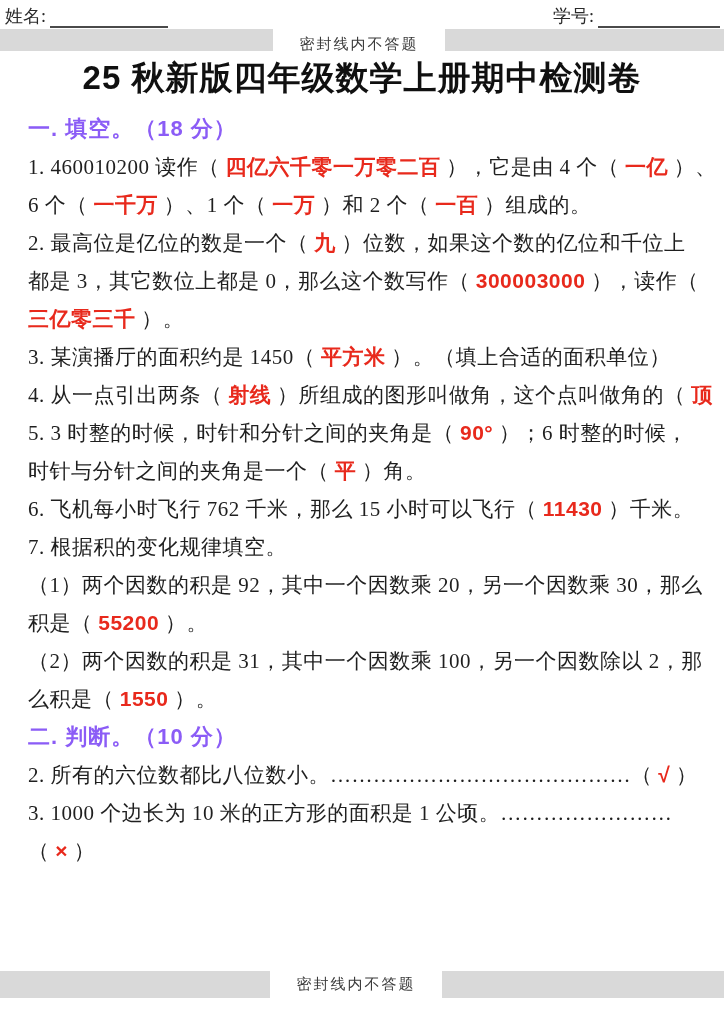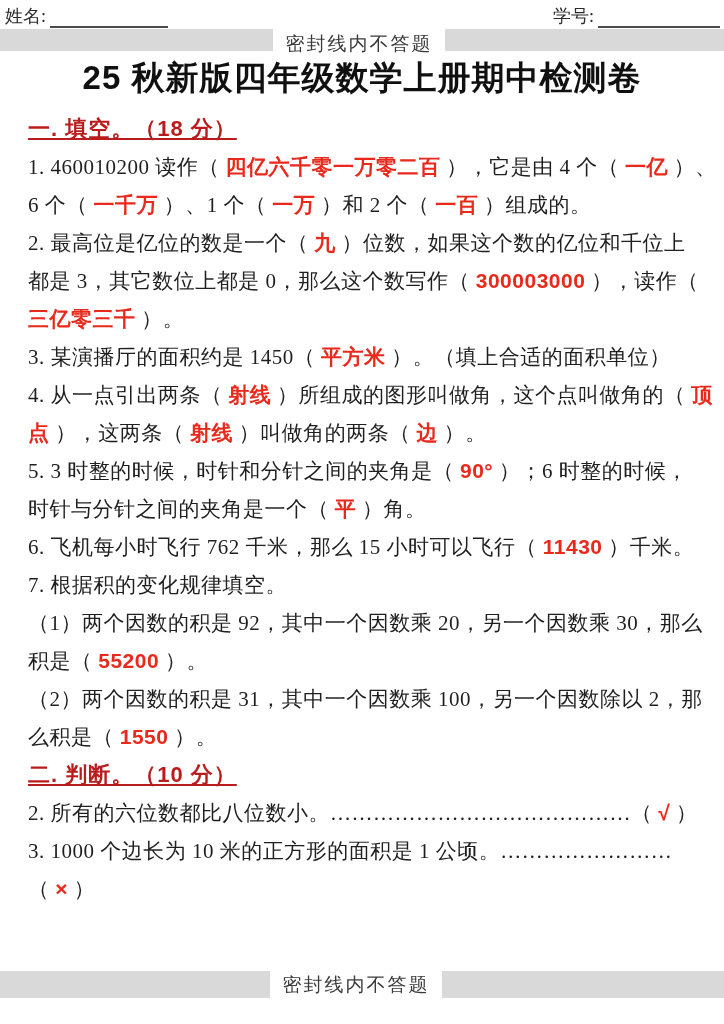--- a/index.html
+++ b/index.html
@@ -18,37 +18,37 @@
   .uline{display:inline-block;height:20px;border-bottom:2px solid #4a4a4a;vertical-align:bottom;margin-left:4px;}
   #f-name{left:5px}   #f-name  .uline{width:118px;}
   #f-class{left:285px} #f-class .uline{width:118px;}
   #f-id{left:553px}   #f-id   .uline{width:122px;}
   
   .sealbar{position:absolute;left:0;width:724px;background:#d9d9d9;}
   .sealbar.top{top:29px;height:22px;}
   .sealbar.bottom{top:971px;height:27px;}
   .sealbox{
     position:absolute;background:#ffffff;text-align:center;
-    font-size:19px;color:#3a3a3a;letter-spacing:2px;white-space:nowrap;
+    font-size:15px;color:#3a3a3a;letter-spacing:2px;white-space:nowrap;
   }
   .sealbar.top .sealbox{left:273px;width:172px;top:0;height:28px;line-height:30px;}
   .sealbar.bottom .sealbox{left:270px;width:172px;top:0;height:27px;line-height:27px;}
   
   .title{
     position:absolute;top:56px;left:0;width:724px;text-align:center;
     font-size:33px;font-weight:bold;color:#101010;
     font-family:"Liberation Sans","DejaVu Sans",sans-serif;
     letter-spacing:1px;white-space:nowrap;
   }
   
   .content{position:absolute;top:110px;left:28px;width:672px;font-size:21px;letter-spacing:0.5px;}
   .content p{margin:0;line-height:38px;white-space:nowrap;}
   .content p.heading{
     font-family:"Liberation Sans","DejaVu Sans",sans-serif;
-    font-weight:bold;font-size:22px;color:#b91c1c;letter-spacing:1px;text-decoration:underline;
+    font-weight:bold;font-size:22px;color:#8b5cf6;letter-spacing:1px;
   }
   .b{color:#1f1f1f;}
   .r{
     color:#e8291c;font-weight:bold;
     font-family:"Liberation Sans","DejaVu Sans",sans-serif;
     letter-spacing:0.5px;
   }
 </style>
 </head>
 <body>
@@ -79,21 +79,20 @@
     <p><span class="b">2. 最高位是亿位的数是一个（ </span><span class="r">九</span><span class="b"> ）位数，如果这个数的亿位和千位上</span></p>
 
     <p><span class="b">都是 3，其它数位上都是 0，那么这个数写作（ </span><span class="r">300003000</span><span class="b"> ），读作（</span></p>
 
     <p><span class="b"></span><span class="r">三亿零三千</span><span class="b"> ）。</span></p>
 
     <p><span class="b">3. 某演播厅的面积约是 1450（ </span><span class="r">平方米</span><span class="b"> ）。（填上合适的面积单位）</span></p>
 
     <p><span class="b">4. 从一点引出两条（ </span><span class="r">射线</span><span class="b"> ）所组成的图形叫做角，这个点叫做角的（ </span><span class="r">顶</span></p>
 
-    <p><span class="b"></span><span class="r">点</span><span class="b"> ），这两条（ </span><span class="r">射线</span><span class="b"> ）叫做角的两条（ </span><span class="r">边</span><span class="b"> ）。</span></p>
 
     <p><span class="b">5. 3 时整的时候，时针和分针之间的夹角是（ </span><span class="r">90°</span><span class="b"> ）；6 时整的时候，</span></p>
 
     <p><span class="b">时针与分针之间的夹角是一个（ </span><span class="r">平</span><span class="b"> ）角。</span></p>
 
     <p><span class="b">6. 飞机每小时飞行 762 千米，那么 15 小时可以飞行（ </span><span class="r">11430</span><span class="b"> ）千米。</span></p>
 
     <p><span class="b">7. 根据积的变化规律填空。</span></p>
 
     <p><span class="b">（1）两个因数的积是 92，其中一个因数乘 20，另一个因数乘 30，那么</span></p>

